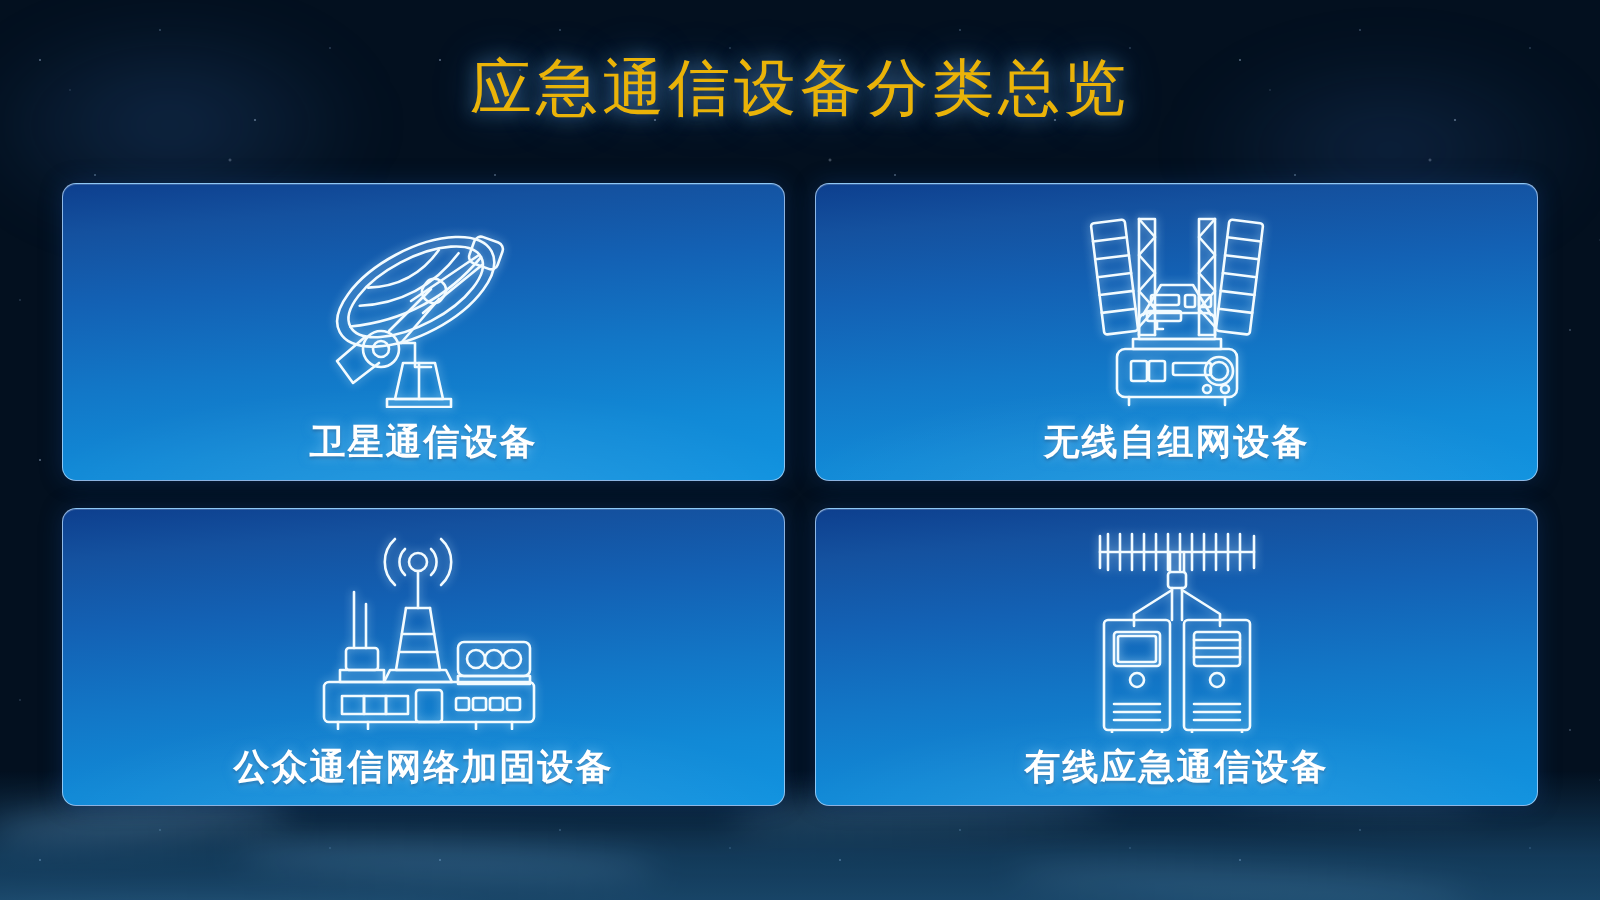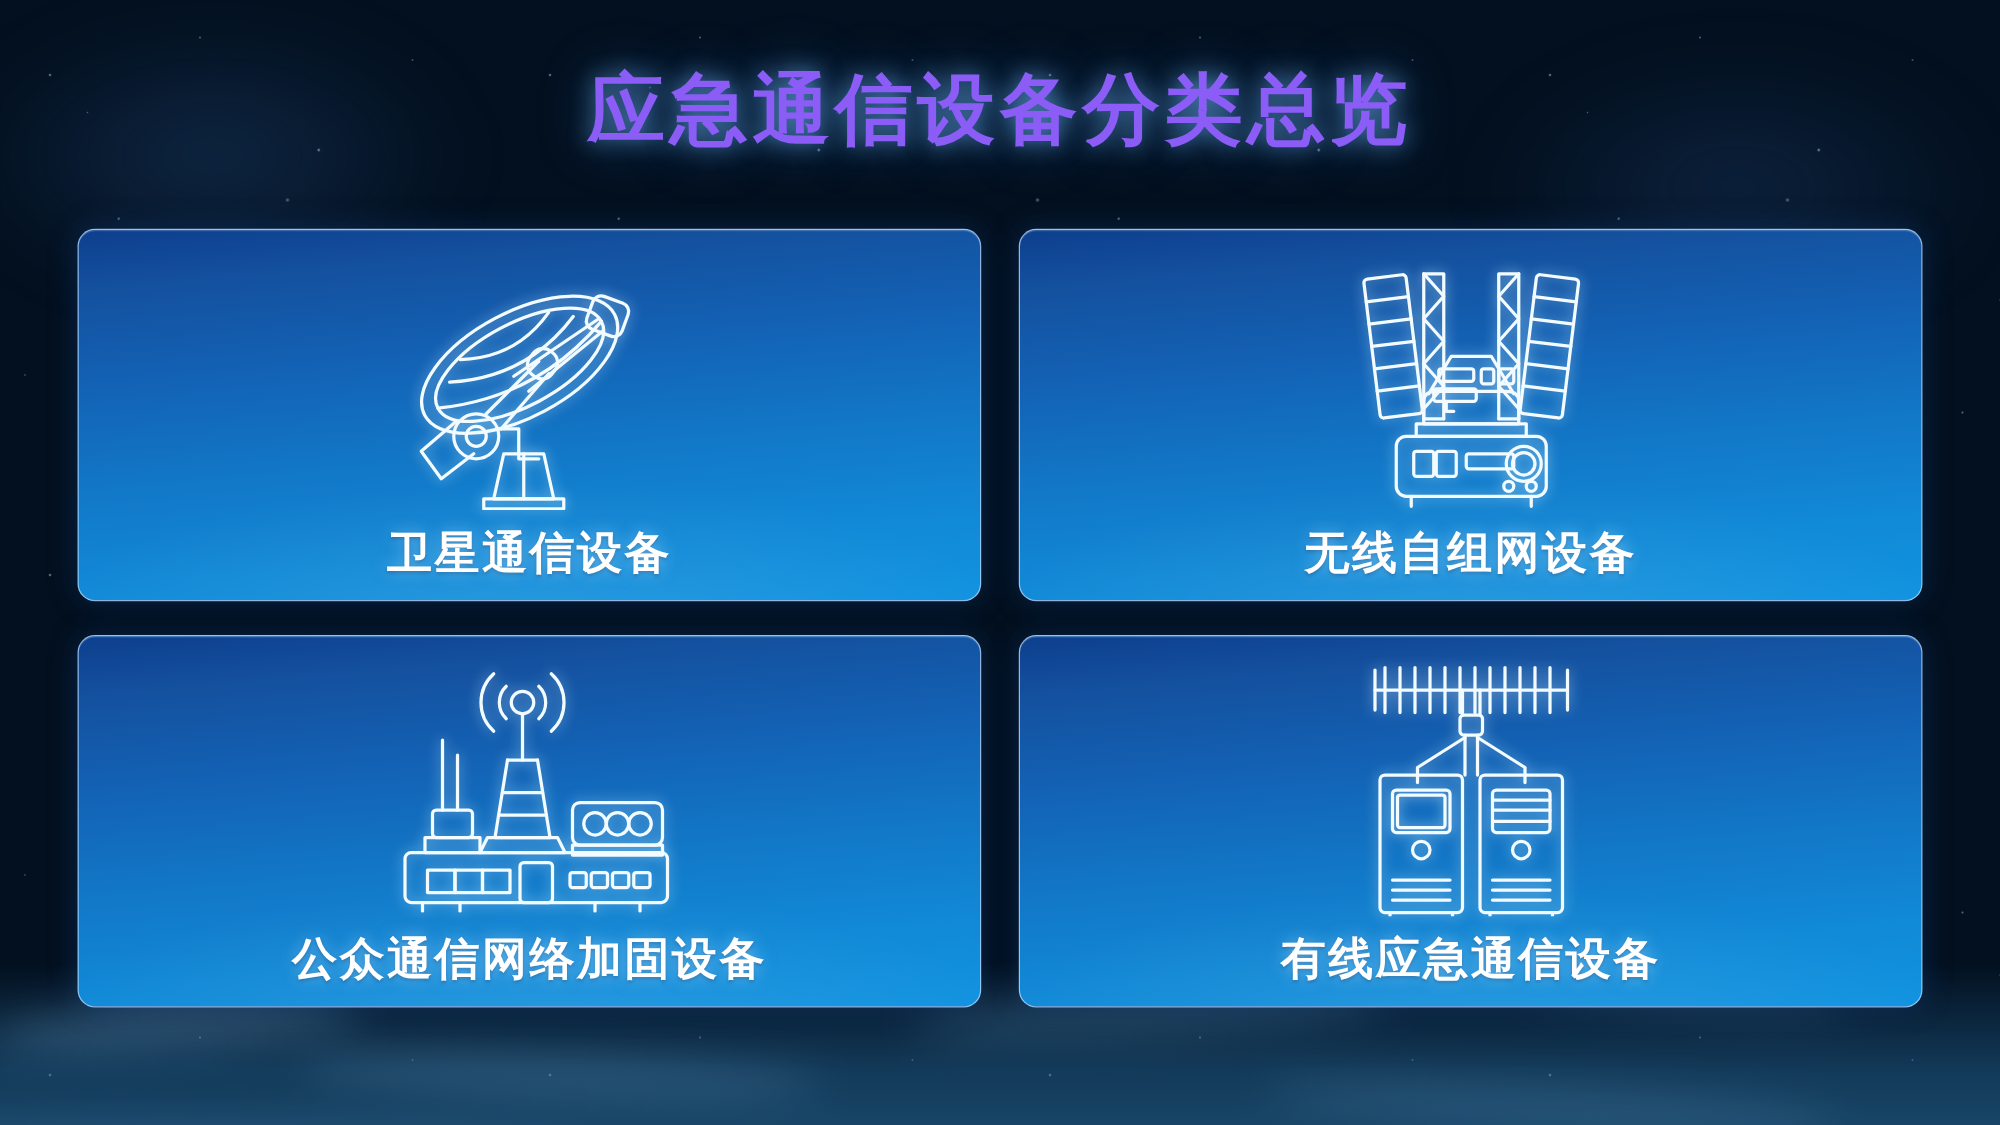--- a/index.html
+++ b/index.html
@@ -117,23 +117,23 @@
     background: linear-gradient(180deg, rgba(47,131,191,0) 0%, rgba(47,131,191,0.38) 45%, rgba(58,146,205,0.55) 100%);
   }
 
   
   .title {
     position: absolute;
     left: 0; right: 0;
     top: 46px;
     text-align: center;
     font-size: 62px;
-    font-weight: bold;
+    font-weight: normal;
     letter-spacing: 4px;
-    color: #8b5cf6;
+    color: #eab308;
     text-shadow:
       0 0 18px rgba(120,190,255,0.65),
       0 0 44px rgba(60,140,230,0.45),
       0 2px 4px rgba(0,20,50,0.55);
     white-space: nowrap;
   }
 
   
   .grid {
     position: absolute;

